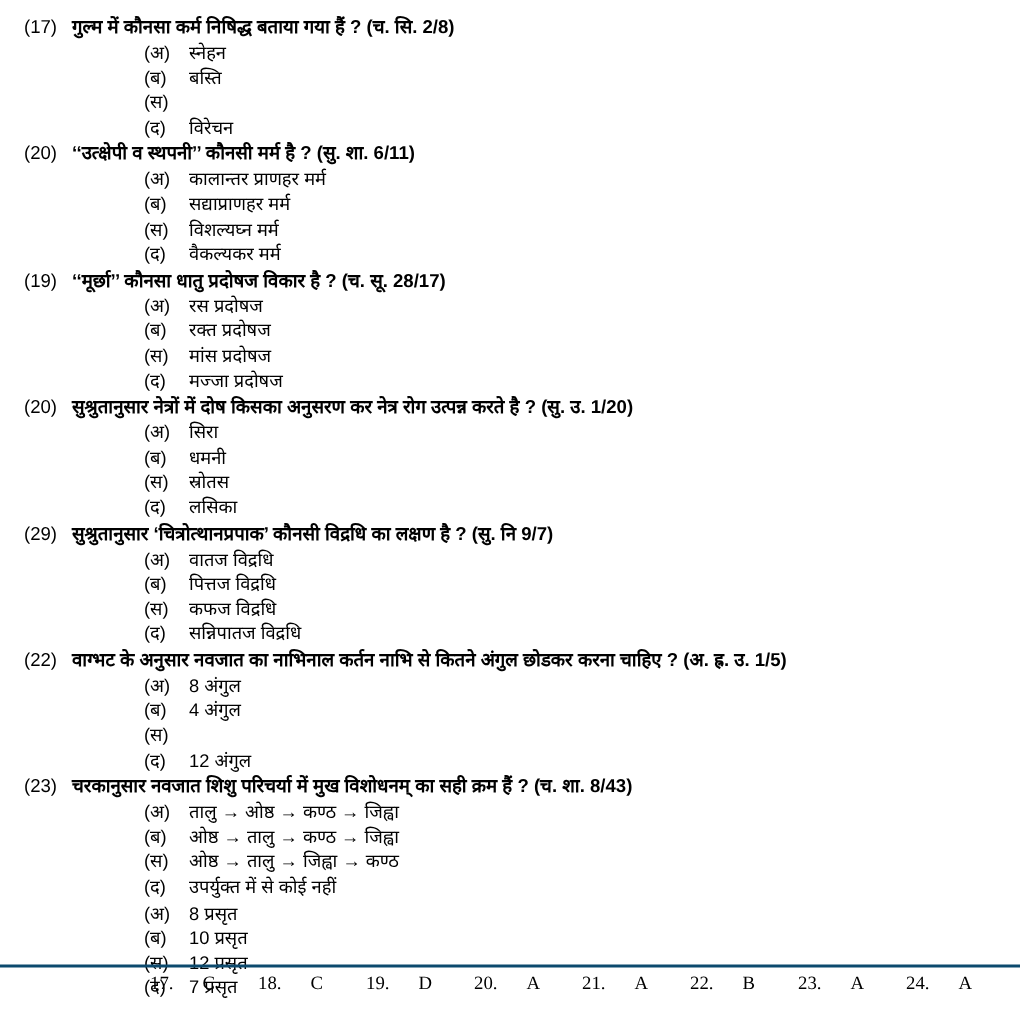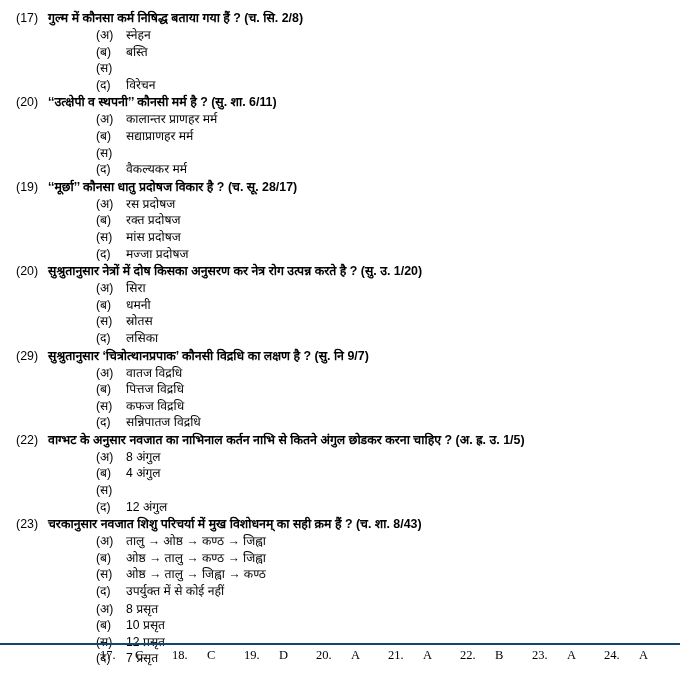--- a/index.html
+++ b/index.html
@@ -144,20 +144,21 @@
             <span class="opt-text">कालान्तर प्राणहर मर्म</span>
           </li>
           <li class="opt">
             <span class="opt-pad"></span>
             <span class="opt-label">(ब)</span>
             <span class="opt-text">सद्याप्राणहर मर्म</span>
           </li>
           <li class="opt">
             <span class="opt-pad"></span>
             <span class="opt-label">(स)</span>
+            <span class="opt-text">विशल्यघ्न मर्म</span>
           </li>
           <li class="opt">
             <span class="opt-pad"></span>
             <span class="opt-label">(द)</span>
             <span class="opt-text">वैकल्यकर मर्म</span>
           </li>
         </ul>
       </div>
       <div class="qblock">
         <div class="qline">

